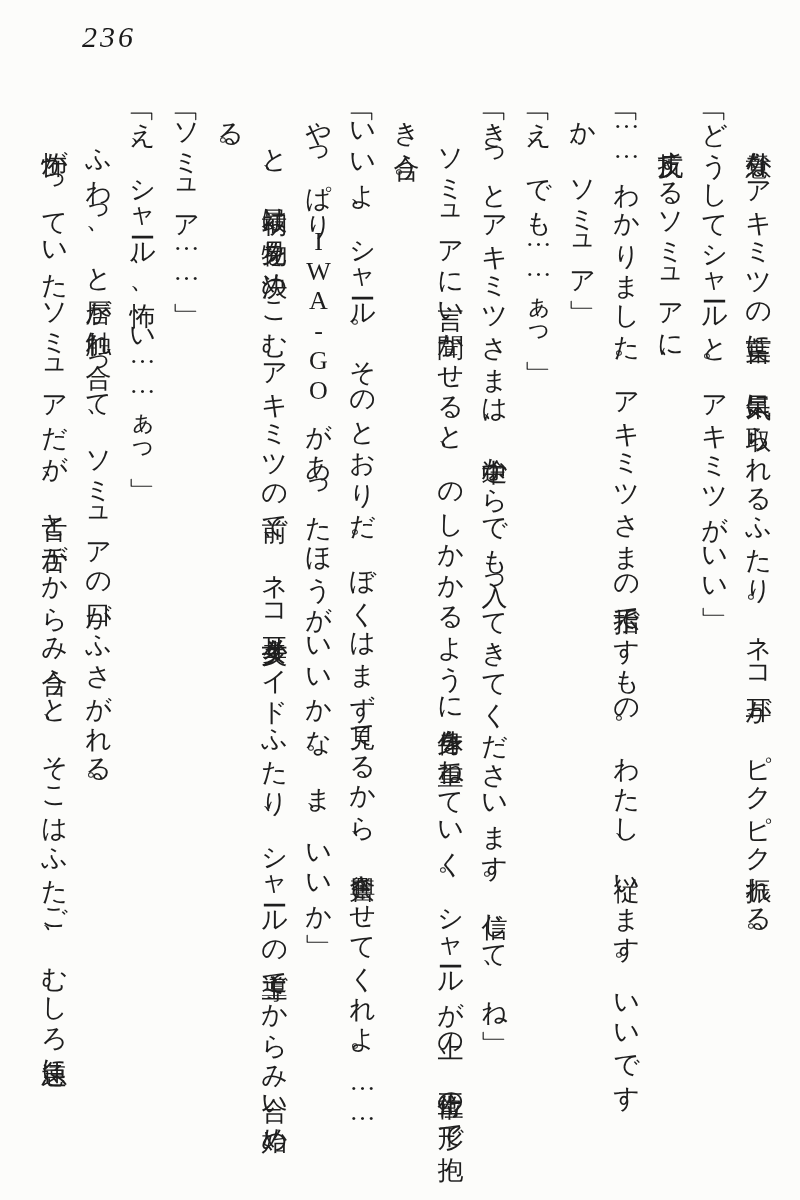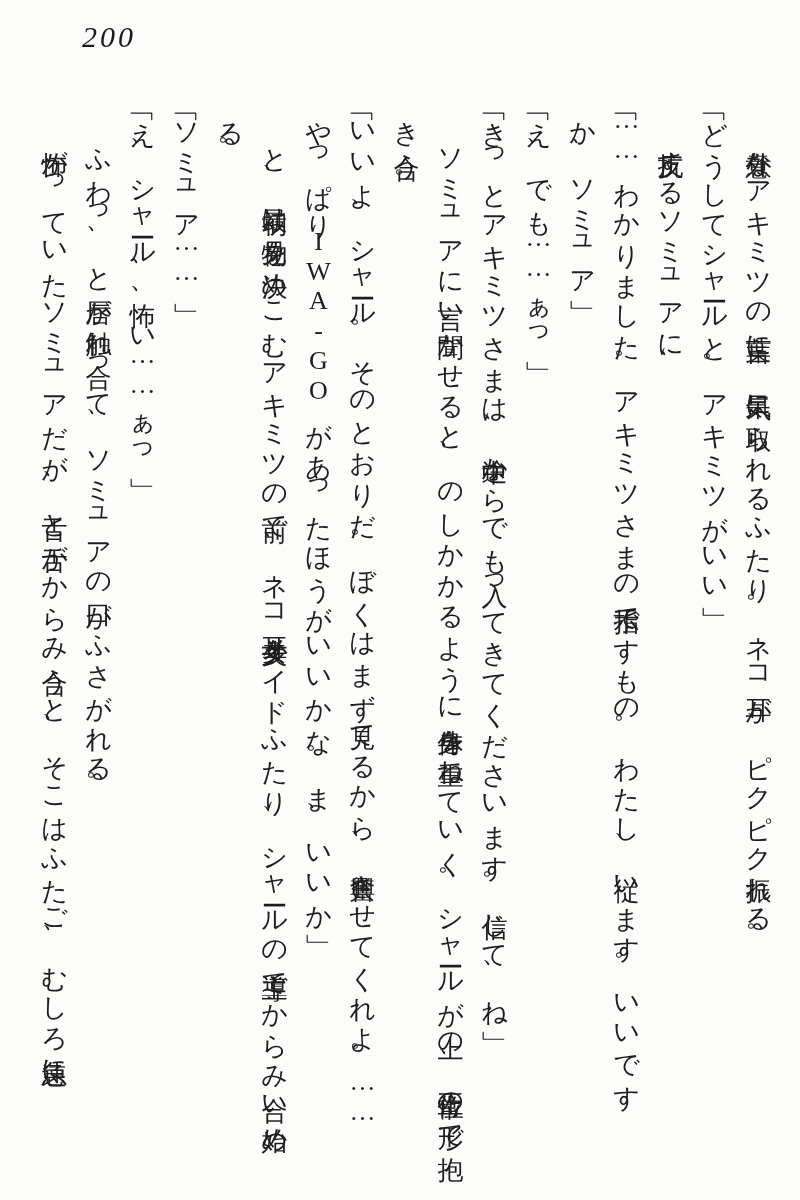--- a/index.html
+++ b/index.html
@@ -49,21 +49,21 @@
   }
   .text-block p.indent {
     text-indent: 27px;
   }
 </style>
 </head>
 <body>
 
 <div class="page">
 
-  <div class="page-number">200</div>
+  <div class="page-number">236</div>
 
   <div class="text-block">
     <p class="indent">意外なアキミツの言葉に、呆気に取られるふたり。ネコ耳が、ピクピク振れる。</p>
     <p>「どうしてシャールと。アキミツがいい」</p>
     <p class="indent">反抗するソミュアに、</p>
     <p>「……わかりました。アキミツさまの指示ですもの。わたし、従います。いいですか、ソミュア」</p>
     <p>「え、でも……ぁっ」</p>
     <p>「きっとアキミツさまは、途中からでも入ってきてくださいます。信じて、ね」</p>
     <p class="indent">ソミュアに言い聞かせると、のしかかるように身体を重ねていく。シャールが上の、正常位の形で抱き合う。</p>
     <p>「いいよ、シャール。そのとおりだ。ぼくはまず見てるから、興奮させてくれよ。……やっぱりIWA-GOがあったほうがいいかな。ま、いいか」</p>

